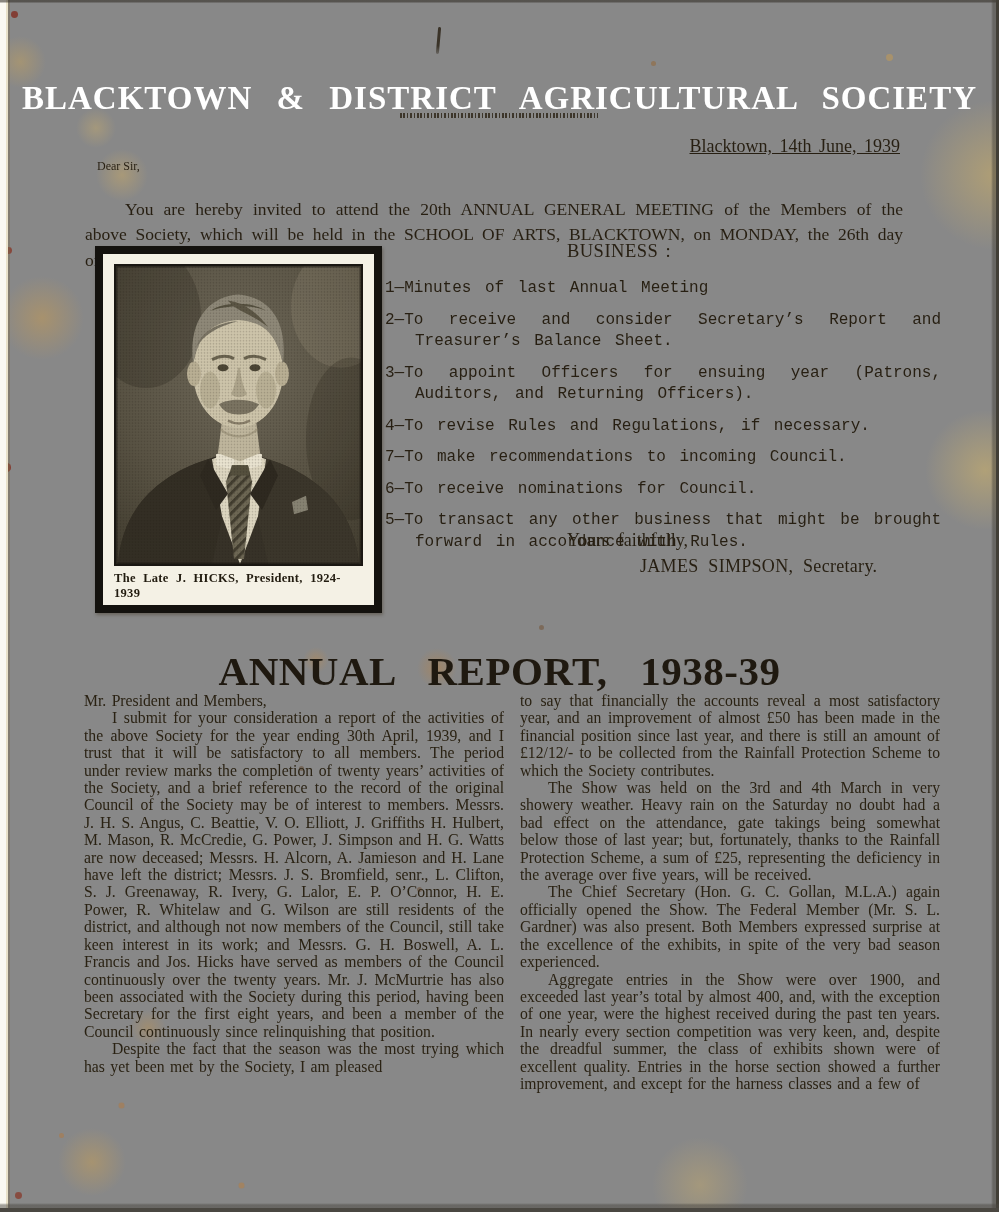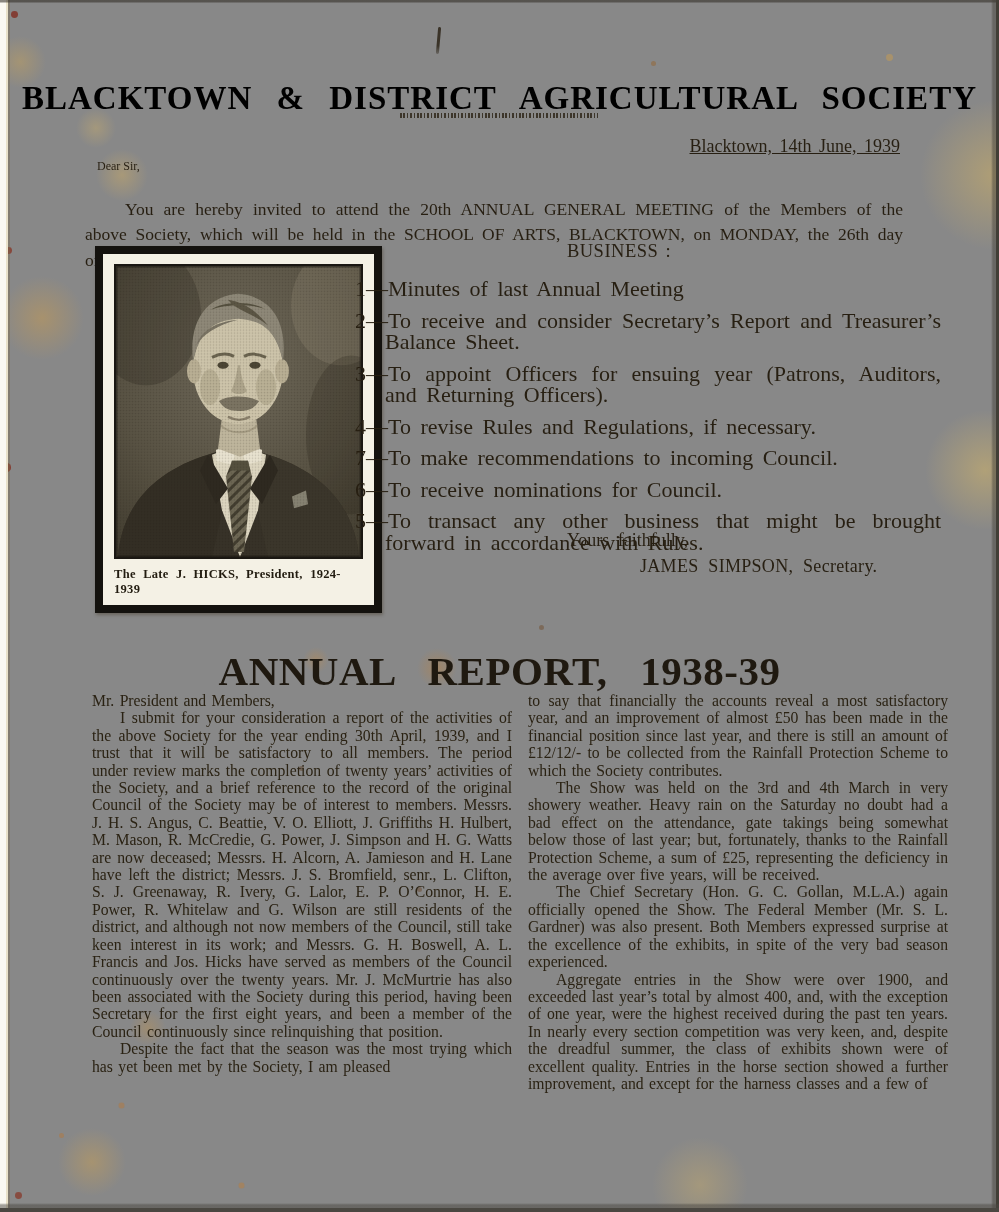--- a/index.html
+++ b/index.html
@@ -49,49 +49,49 @@
   .edge-left { position:absolute; left:0; top:0; bottom:0; width:10px;
     background:linear-gradient(90deg, #fbf9f1 0 6px, #e9e1c8 6px 8px, rgba(120,105,75,.40) 8px 10px); }
   .edge-top { position:absolute; left:0; right:0; top:0; height:3px;
     background:linear-gradient(180deg, rgba(45,40,32,.55) 0 2px, rgba(45,40,32,0)); }
   .edge-right { position:absolute; right:0; top:0; bottom:0; width:8px;
     background:linear-gradient(270deg, #413e36 0 3px, rgba(65,62,54,.45) 3px 6px, rgba(65,62,54,0)); }
   .edge-bottom { position:absolute; left:0; right:0; bottom:0; height:9px;
     background:linear-gradient(0deg, #4a4741 0 4px, rgba(74,71,65,.5) 4px 7px, rgba(74,71,65,0)); }
 
   .doc-title { position:absolute; top:58px; left:0; width:100%; text-align:center;
-    font-size:33px; letter-spacing:1px; word-spacing:15px; color:#000000; white-space:nowrap; }
+    font-size:33px; letter-spacing:1px; word-spacing:15px; color:#ffffff; white-space:nowrap; }
   .rule-dotted { position:absolute; top:113px; left:400px; width:198px; height:5px;
     background:repeating-linear-gradient(90deg, #3c352a 0 1.6px, rgba(0,0,0,0) 1.6px 3.4px); }
   .dateline { position:absolute; top:136px; right:99px; font-size:18px; word-spacing:3px;text-decoration:underline; }
   .salutation { position:absolute; top:159px; left:97px; font-size:12px; }
   .intro { position:absolute; top:179px; left:85px; width:818px; font-size:17.5px; line-height:25.5px;
     text-align:justify; text-indent:40px; word-spacing:3px; }
 
   .photo-frame { position:absolute; left:95px; top:246px; width:287px; height:367px;
     background:#14120e; padding:8px; box-sizing:border-box; box-shadow:1px 2px 3px rgba(60,50,30,.4); }
   .photo-mat { background:#f4f1e5; width:100%; height:100%; box-sizing:border-box;
     padding:10px 11px 0 11px; display:flex; flex-direction:column; }
   .photo-img { flex:1; border:2px solid #1a1712; background:#57534a; overflow:hidden; }
   .photo-img svg { display:block; width:100%; height:100%; }
-  .photo-caption { height:46px; display:flex; align-items:center; justify-content:center;
+  .photo-caption { height:39px; display:flex; align-items:center; justify-content:center;
     font-size:12.5px; font-weight:bold; letter-spacing:.3px; word-spacing:4px; color:#221c10; }
 
   .business { position:absolute; left:385px; top:241px; width:556px; }
   .business-heading { width:468px; text-align:center; font-size:18.5px; letter-spacing:.5px;
     word-spacing:2px; margin:0 0 16px 0; }
-  .biz-item { font-size:22px; line-height:21.5px; margin-bottom:10px; 
-    text-indent:-30px; text-align:justify; word-spacing:4px; }
+  .biz-item { font-size:16px; line-height:21.5px; margin-bottom:10px; padding-left:30px;
+    text-indent:-30px; text-align:justify; word-spacing:4px;font-family:Liberation Mono, monospace; }
   .valediction { position:absolute; left:567px; top:530px; font-size:18px; word-spacing:4px; }
   .signature  { position:absolute; left:640px; top:556px; font-size:18px; word-spacing:5px; letter-spacing:.3px; }
   .notice     { position:absolute; left:437px; top:581px; font-size:17.5px; word-spacing:9px; letter-spacing:.5px; }
 
   .report-heading { position:absolute; top:620px; left:0; width:100%; text-align:center;
     font-size:41px; word-spacing:22px; letter-spacing:.5px; color:#1f1910; white-space:nowrap; }
-  .columns { position:absolute; top:692px; left:92px; width:862px; display:flex; gap:16px; }
+  .columns { position:absolute; top:692px; left:84px; width:862px; display:flex; gap:16px; }
   .col { width:420px; font-size:15.7px; line-height:17.4px; text-align:justify; word-spacing:1.5px; color:#2a2213; }
   .col p { margin:0; }
   .col p.indent { text-indent:28px; }
 </style>
 </head>
 <body>
 
 <div class="page">
   <div class="stains"></div>
   <div class="specks"></div>

